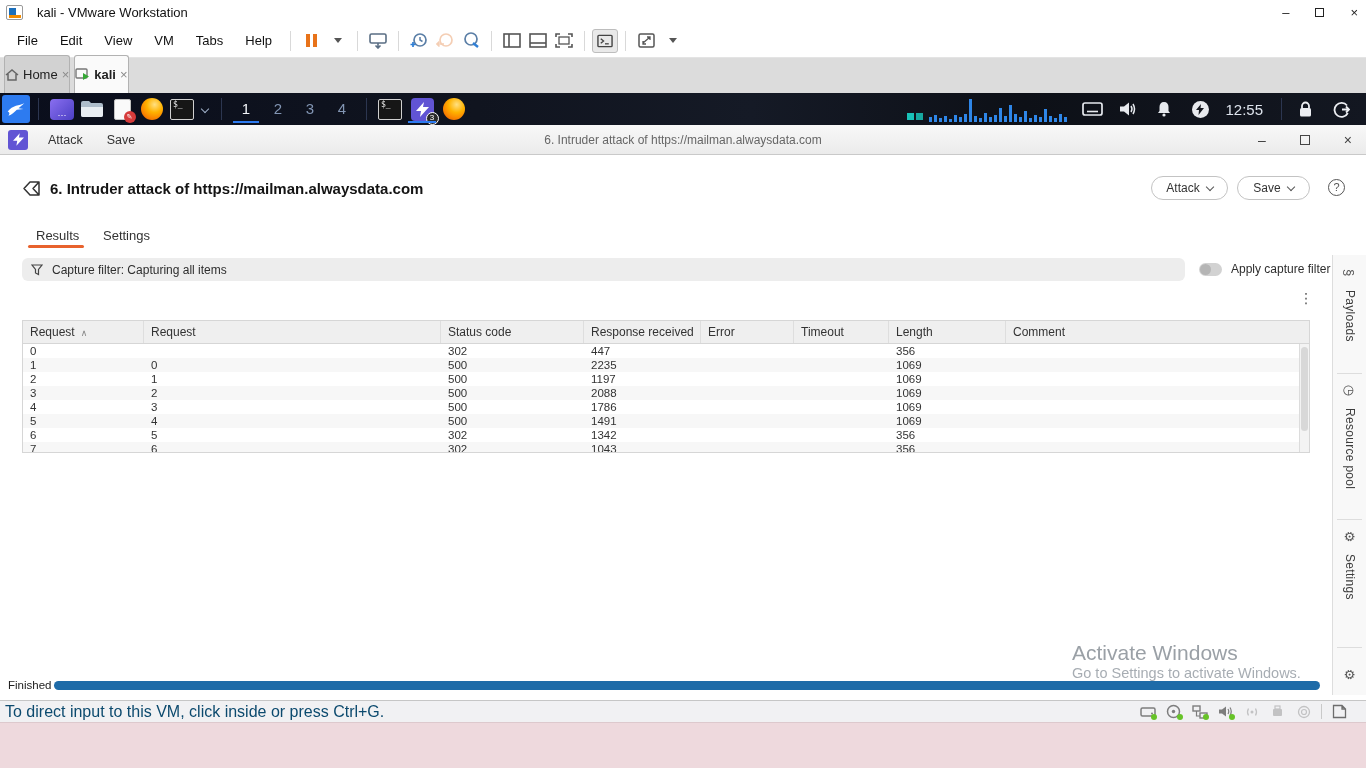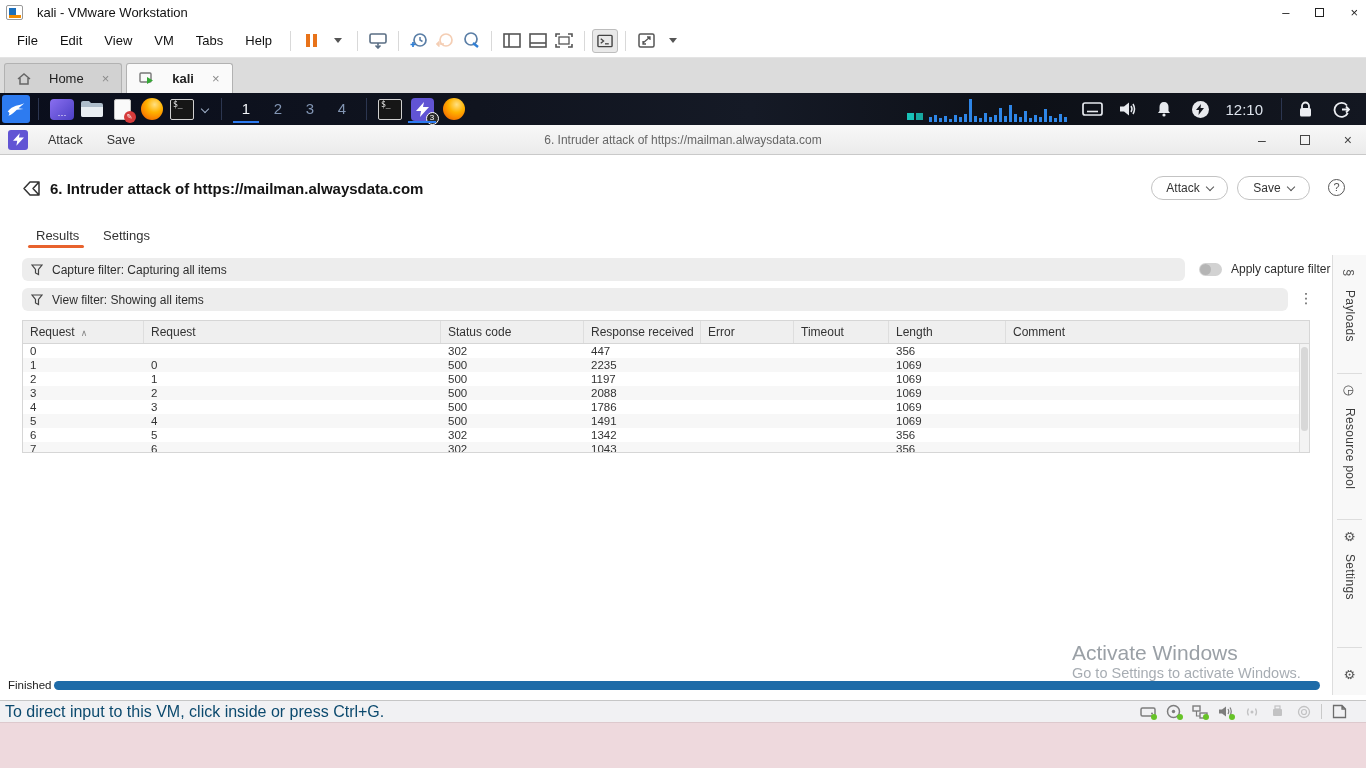--- a/index.html
+++ b/index.html
@@ -19,21 +19,21 @@
 .vm-menubar{position:absolute;left:0;top:24px;width:1366px;height:34px;background:#fff;display:flex;align-items:center;border-bottom:1px solid #e4e4e4}
 .menu-item{font-size:13px;color:#111;padding:0 11px;line-height:32px}
 .tb-sep{width:1px;height:20px;background:#d9d9d9;margin:0 7px}
 .tb-ico{display:flex;align-items:center;justify-content:center;width:26px;height:24px}
 .pausebars{display:flex;gap:3px}
 .pausebars i{width:4px;height:13px;background:#e8731a;display:block}
 .caret{width:0;height:0;border-left:4px solid transparent;border-right:4px solid transparent;border-top:5px solid #555;display:inline-block;margin-left:2px}
 .console-btn{background:#e9e9e9;border:1px solid #bdbdbd;border-radius:3px;padding:2px 4px}
 
 .vm-tabbar{position:absolute;left:0;top:58px;width:1366px;height:35px;background:#dcdcdc;display:flex;align-items:flex-end}
-.vtab{height:30px;display:flex;align-items:center;gap:18px;padding:0 12px;border:1px solid #b2b2b2;border-bottom:none;border-radius:3px 3px 0 0;margin-left:4px;font-size:13px;color:#222}
+.vtab{height:38px;display:flex;align-items:center;gap:4px;padding:0 0;border:1px solid #b2b2b2;border-bottom:none;border-radius:3px 3px 0 0;margin-left:4px;font-size:13px;color:#222}
 .vtab.inactive{background:#d2d2d2}
 .vtab.active{background:#fafafa;font-weight:bold}
 .tab-close{color:#8b8b8b;font-size:13px;font-weight:normal}
 
 
 .kali-panel{position:absolute;left:0;top:93px;width:1366px;height:32px;background:linear-gradient(90deg,#0a0e1c 0%,#10141f 35%,#151a26 55%,#0d1017 75%,#131721 100%);display:flex;align-items:center}
 .kali-logo{width:28px;height:28px;margin-left:2px;border-radius:3px;background:#2d7bf0;display:flex;align-items:center;justify-content:center}
 .kp-sep{width:1px;height:22px;background:#2c3650;margin:0 8px}
 .kicon{display:flex;align-items:center;justify-content:center;width:30px;height:28px;position:relative}
 .ws{width:32px;text-align:center;font-size:15px;color:#8295b3;position:relative;height:28px;line-height:28px}
@@ -331,21 +331,21 @@
           <circle cx="8" cy="14" r="1.6" fill="#e6e9ee"></circle>
         </svg>
     </span>
     <span class="kicon" style="margin-left:6px">
       <span style="width:17px;height:17px;border-radius:50%;background:#e8eaee;display:flex;align-items:center;justify-content:center">
         <svg width="8" height="11" viewBox="0 0 8 11">
             <polygon points="5,0 0,6 3,6 2.5,11 8,4 4.5,4" fill="#15181f"></polygon>
           </svg>
       </span>
     </span>
-    <span class="kali-clock">12:10</span>
+    <span class="kali-clock">12:55</span>
     <span class="kp-sep"></span>
     <span class="kicon">
       <svg width="15" height="17" viewBox="0 0 15 17">
           <path d="M4 7 V5 a3.5 3.5 0 0 1 7 0 V7" fill="none" stroke="#eceef2" stroke-width="1.8"></path>
           <rect x="2" y="7" width="11" height="8.5" rx="1.5" fill="#eceef2"></rect>
         </svg>
     </span>
     <span class="kicon" style="margin:0 10px 0 6px">
       <svg width="17" height="17" viewBox="0 0 17 17">
           <path d="M14 4.5 A7 7 0 1 0 14.8 12" fill="none" stroke="#eceef2" stroke-width="1.8"></path>
@@ -394,26 +394,20 @@
     <svg width="12" height="12" viewBox="0 0 12 12">
         <path d="M1 1 H11 L7.5 5.5 V10.5 L4.5 9 V5.5 Z" fill="none" stroke="#444" stroke-width="1.2"></path>
       </svg>
     <span>Capture filter: Capturing all items</span>
   </div>
   <div class="toggle">
       <i></i>
     </div>
   <div class="abs" style="left:1231px;top:258px;height:23px;line-height:23px;font-size:12px;color:#2e2e2e">Apply capture filter</div>
 
-  <div class="filterbar" style="left:22px;top:288px;width:1266px">
-    <svg width="12" height="12" viewBox="0 0 12 12">
-        <path d="M1 1 H11 L7.5 5.5 V10.5 L4.5 9 V5.5 Z" fill="none" stroke="#444" stroke-width="1.2"></path>
-      </svg>
-    <span>View filter: Showing all items</span>
-  </div>
   <div class="dots">⋮</div>
 
   <div class="tbl">
     <div class="tbl-head">
       <span class="th c1"><span>Request</span><span class="sortmark">∧</span></span>
       <span class="th c2">Request</span>
       <span class="th c3">Status code</span>
       <span class="th c4">Response received</span>
       <span class="th c5">Error</span>
       <span class="th c6">Timeout</span>

